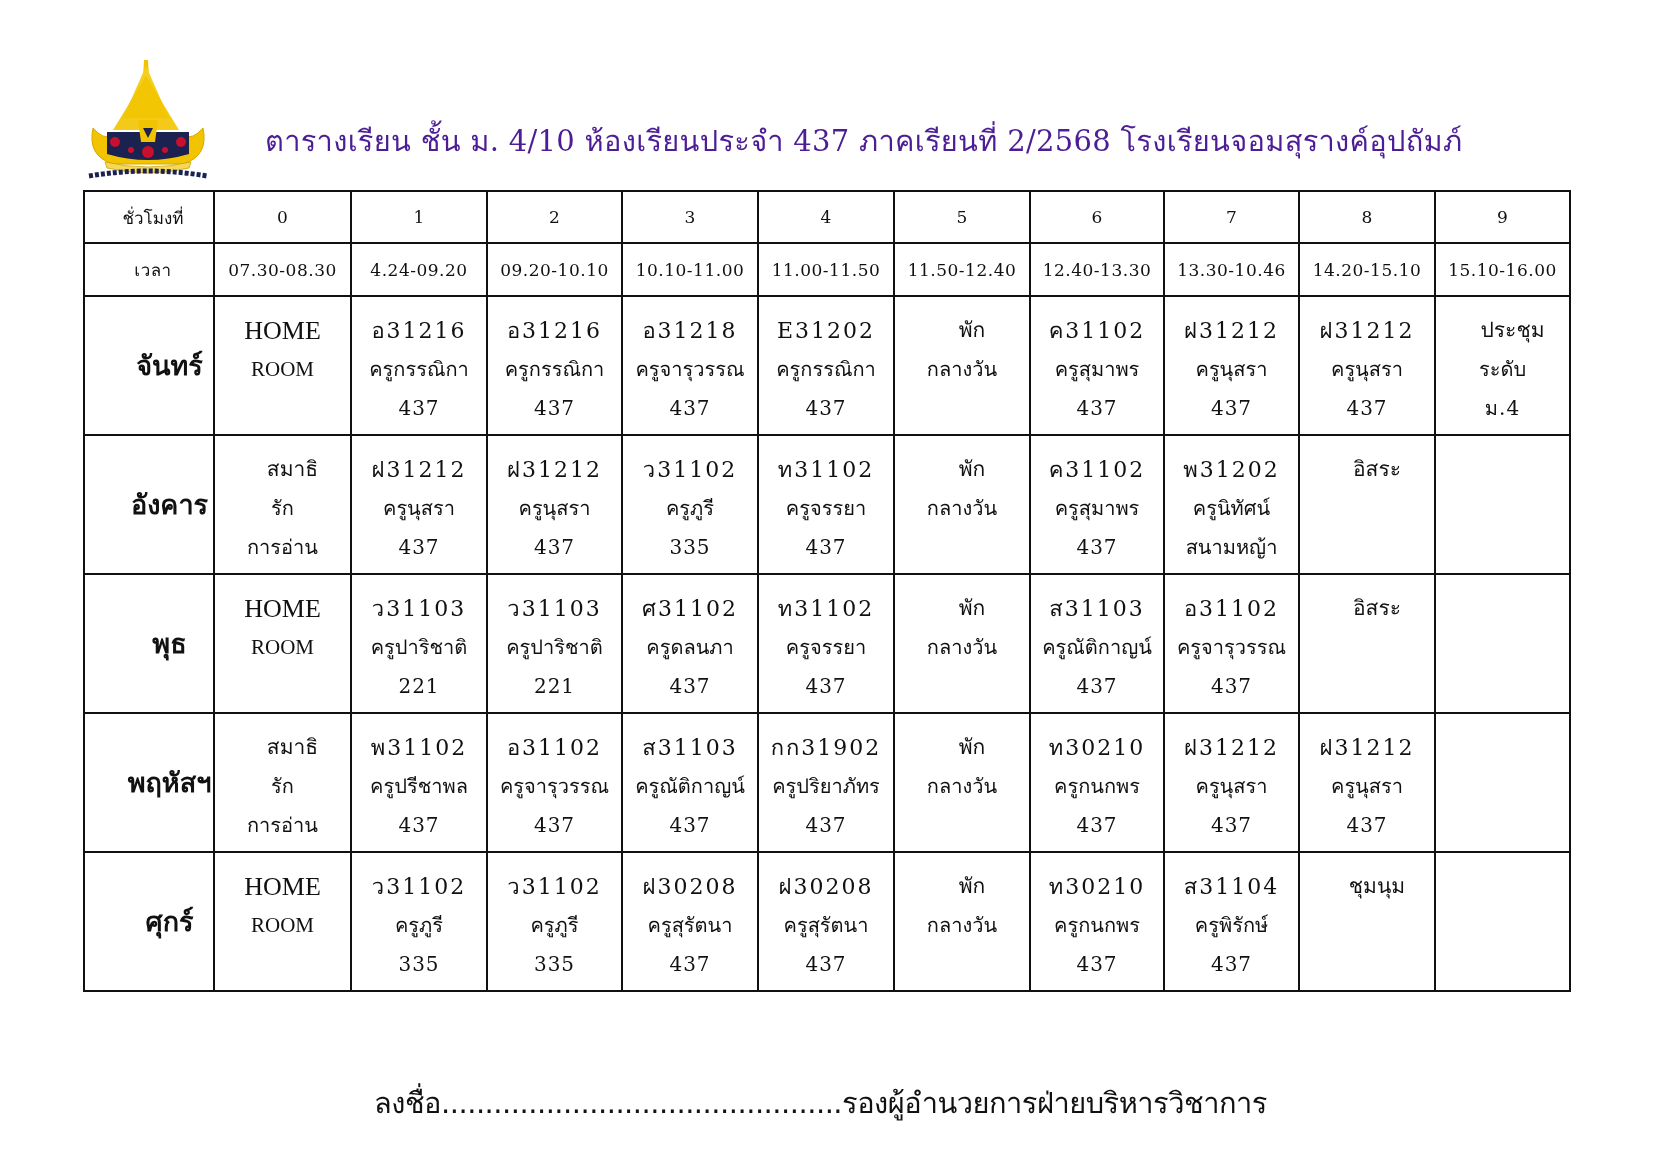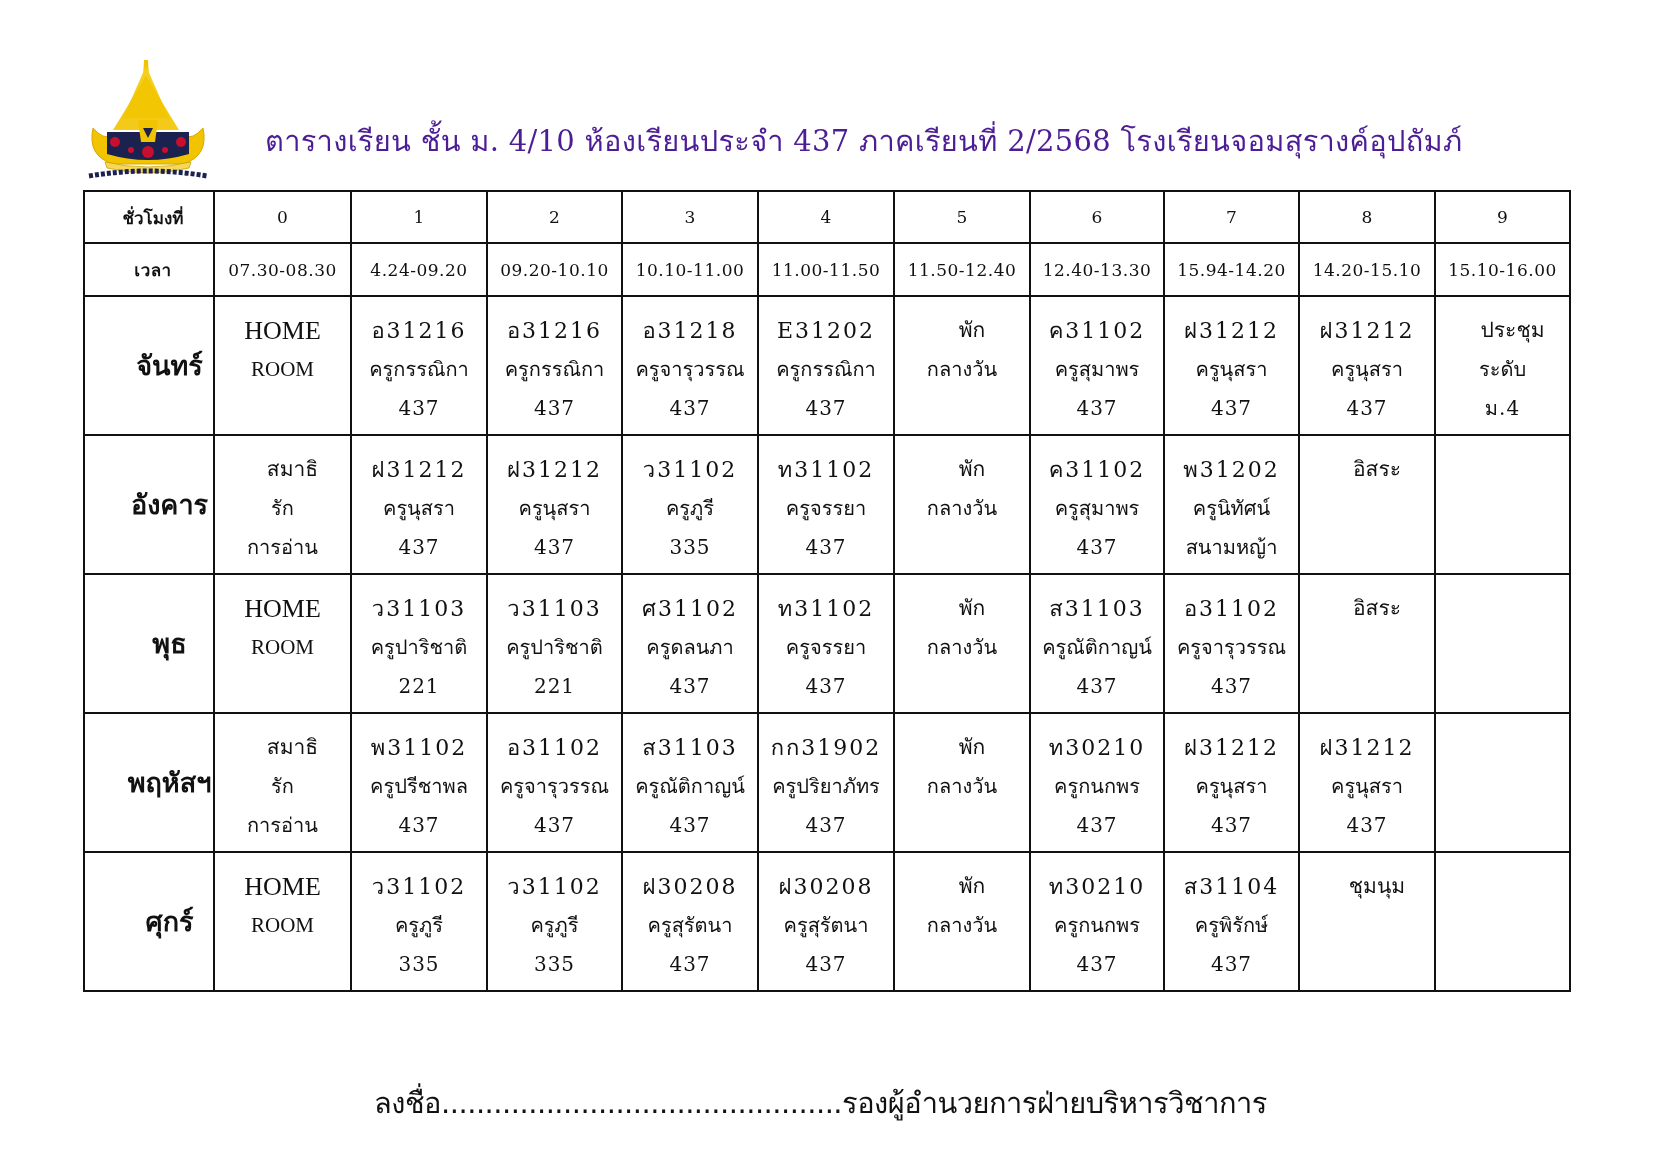--- a/index.html
+++ b/index.html
@@ -3,21 +3,21 @@
 <meta charset="utf-8">
 <style>
   html, body { margin:0; padding:0; background:#ffffff; }
   body { width:1654px; height:1170px; position:relative; overflow:hidden; font-family:"DejaVu Serif", serif; color:#111; }
   .logo { position:absolute; left:83px; top:58px; width:130px; height:130px; }
   .title { position:absolute; left:265px; top:118px; font-size:29px; white-space:nowrap; letter-spacing:0.3px; font-family:"DejaVu Serif", serif; color:#4c1d95; }
   table.tt { position:absolute; left:83px; top:190px; border-collapse:collapse; table-layout:fixed; width:1486px; }
   table.tt td { border:2px solid #111; text-align:center; vertical-align:top; padding:0; overflow:hidden; }
   table.tt tr.hdr td { height:50px; vertical-align:middle; font-size:17px; font-family:"DejaVu Serif", serif; }
   table.tt tr.time td { height:51px; vertical-align:middle; font-size:17px; letter-spacing:0.5px; font-family:"DejaVu Serif", serif; }
-  table.tt td.label { font-weight:bold; font-family:"DejaVu Sans", sans-serif; font-size:20px; vertical-align:middle;padding-left:8px; }
+  table.tt td.label { font-weight:normal; font-family:"DejaVu Sans", sans-serif; font-size:20px; vertical-align:middle;padding-left:8px; }
   table.tt tr.day td { height:137px; }
   table.tt td.dayname { font-weight:bold; font-family:"DejaVu Sans", sans-serif; font-size:27px; vertical-align:middle;padding-left:41px; }
   .cell-line { display:block; height:39px; line-height:39px; white-space:nowrap; font-size:20px; font-family:"DejaVu Sans", sans-serif; }
   .cell-line.l0 { margin-top:14px; font-size:22px; letter-spacing:2px; font-family:"DejaVu Serif", serif; }
   .cell-line.room { font-size:20px; letter-spacing:1px; font-family:"DejaVu Serif", serif; }
   .cell-line.en0 { font-family:"Liberation Serif", serif; font-size:26px; letter-spacing:0; }
   .cell-line.en1 { font-family:"Liberation Serif", serif; font-size:21px; }
   .cell-line.th { font-family:"DejaVu Sans", sans-serif; font-size:21px; letter-spacing:0;padding-left:20px; }
   .signature { position:absolute; left:374px; top:1032px; font-size:29px; font-family:"DejaVu Sans", sans-serif; white-space:nowrap; letter-spacing:-0.5px;margin-top:48px; }
 </style>
@@ -82,21 +82,21 @@
     </tr>
     <tr class="time">
       <td class="label">เวลา</td>
       <td>07.30-08.30</td>
       <td>4.24-09.20</td>
       <td>09.20-10.10</td>
       <td>10.10-11.00</td>
       <td>11.00-11.50</td>
       <td>11.50-12.40</td>
       <td>12.40-13.30</td>
-      <td>15.94-14.20</td>
+      <td>13.30-10.46</td>
       <td>14.20-15.10</td>
       <td>15.10-16.00</td>
     </tr>
   <tr class="day">
         <td class="dayname">จันทร์</td>
         <td>
           <span class="cell-line l0 en0">HOME</span>
           <span class="cell-line l1 en1">ROOM</span>
           <span class="cell-line l2"></span>
         </td>

